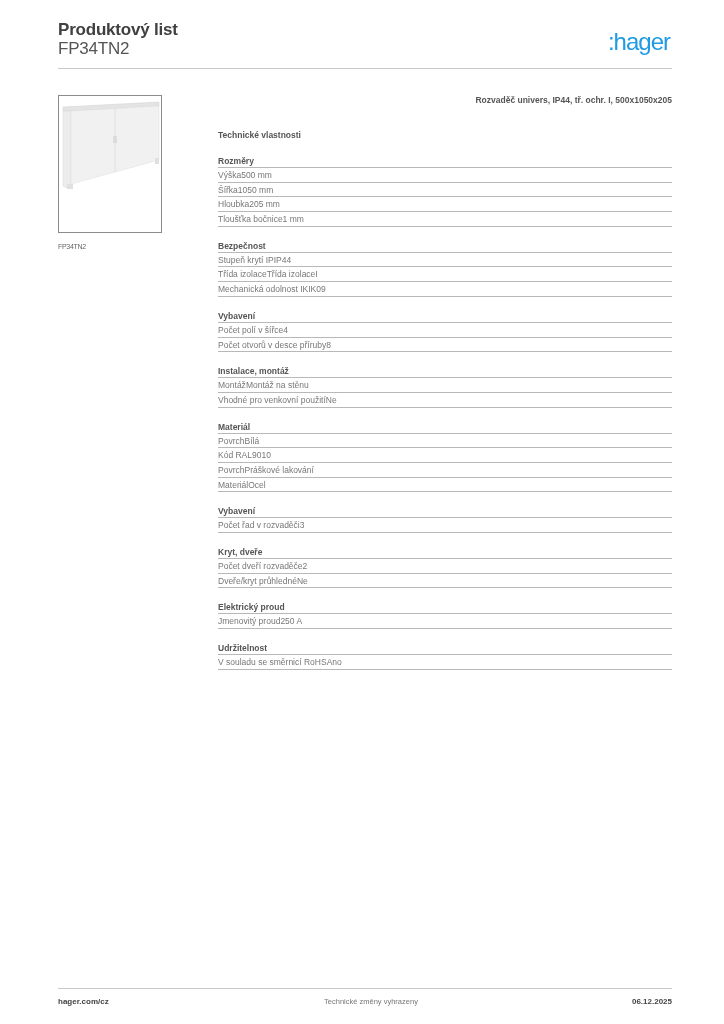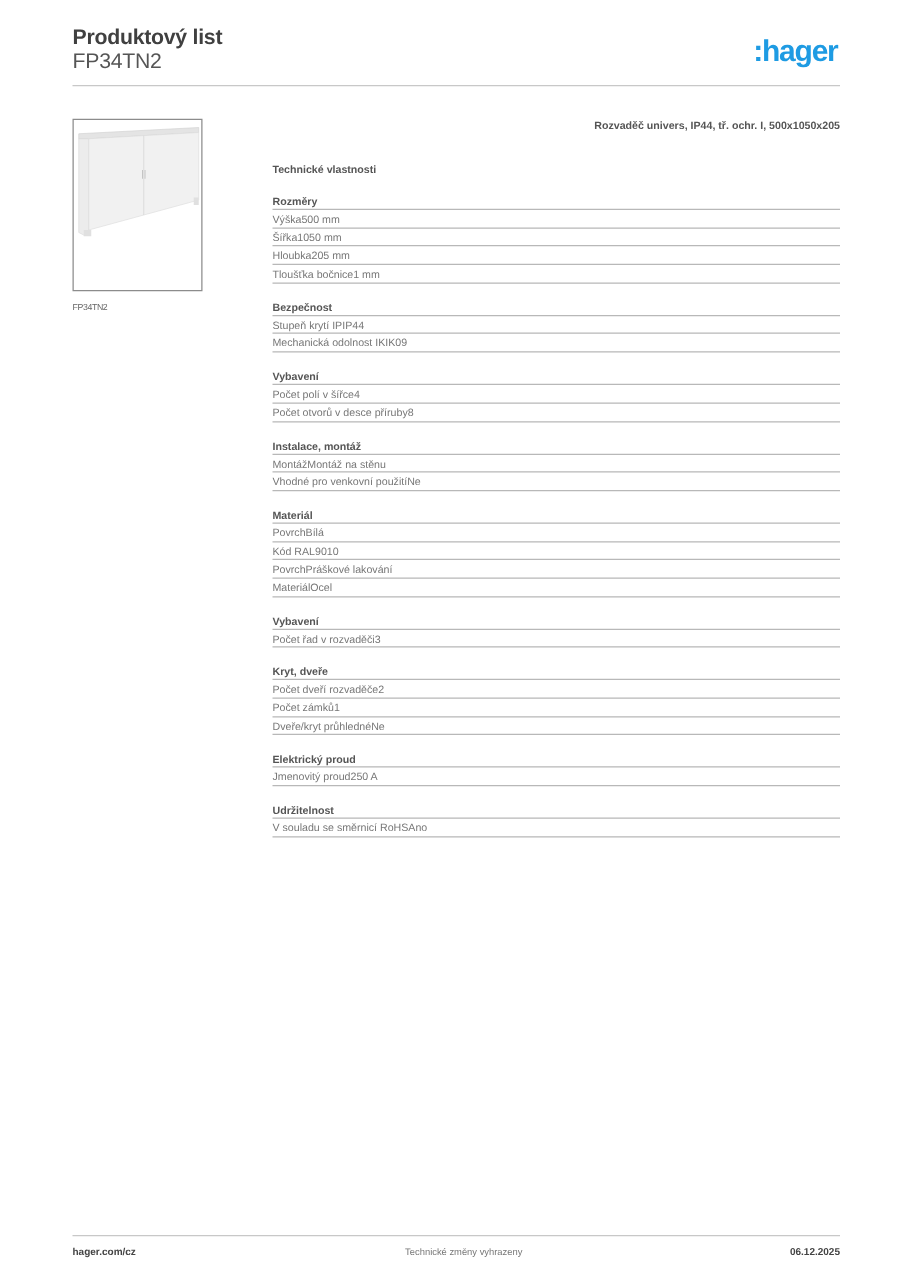--- a/index.html
+++ b/index.html
@@ -2,21 +2,21 @@
 <html><head>
   <meta charset="utf-8">
   <style>
     * { box-sizing: border-box; margin: 0; padding: 0; }
     html, body { width: 724px; height: 1024px; background: #ffffff; }
     body { position: relative; font-family: "Liberation Sans", sans-serif; color: #333; overflow: hidden; }
 
     .header { position: absolute; left: 58px; top: 20px; width: 614px; height: 50px; }
     .title { font-size: 17px; font-weight: bold; color: #404040; line-height: 20px; letter-spacing: -0.2px; }
     .subtitle { font-size: 17px; color: #555; line-height: 18px; letter-spacing: -0.2px; }
-    .logo { position: absolute; right: 2px; top: 9px; font-size: 24px; font-weight: bold; color: #1e9be3; letter-spacing: -1px; line-height: 26px; }
+    .logo { position: absolute; right: 2px; top: 9px; font-size: 24px; font-weight: normal; color: #1e9be3; letter-spacing: -1px; line-height: 26px; }
     .header-rule { position: absolute; left: 58px; top: 68px; width: 614px; height: 1px; background: #c8c8c8; }
 
     .image-box { position: absolute; left: 58px; top: 95px; width: 104px; height: 138px; border: 1px solid #8c8c8c; background: #fff; overflow: hidden; }
     .image-caption { position: absolute; left: 58px; top: 243px; font-size: 7px; color: #666; letter-spacing: -0.3px; }
 
     .content { position: absolute; left: 218px; top: 94px; width: 454px; }
     .product-desc { font-size: 8.5px; font-weight: bold; color: #555; height: 13px; line-height: 13px; text-align: right; }
     .tech-heading { font-size: 8.5px; font-weight: bold; color: #555; margin-top: 22px; height: 13px; line-height: 13px; }
 
     .section { margin-top: 13px; }
@@ -84,20 +84,24 @@
       </div>
   </div>
 
   <div class="section">
     <div class="section-title">Bezpečnost</div>
     <div class="row">
         <span>Stupeň krytí IP</span>
         <span>IP44</span>
       </div>
     <div class="row">
+        <span>Třída izolace</span>
+        <span>Třída izolaceI</span>
+      </div>
+    <div class="row">
         <span>Mechanická odolnost IK</span>
         <span>IK09</span>
       </div>
   </div>
 
   <div class="section">
     <div class="section-title">Vybavení</div>
     <div class="row">
         <span>Počet polí v šířce</span>
         <span>4</span>
@@ -148,24 +152,20 @@
       </div>
   </div>
 
   <div class="section">
     <div class="section-title">Kryt, dveře</div>
     <div class="row">
         <span>Počet dveří rozvaděče</span>
         <span>2</span>
       </div>
     <div class="row">
-        <span>Počet zámků</span>
-        <span>1</span>
-      </div>
-    <div class="row">
         <span>Dveře/kryt průhledné</span>
         <span>Ne</span>
       </div>
   </div>
 
   <div class="section">
     <div class="section-title">Elektrický proud</div>
     <div class="row">
         <span>Jmenovitý proud</span>
         <span>250 A</span>

